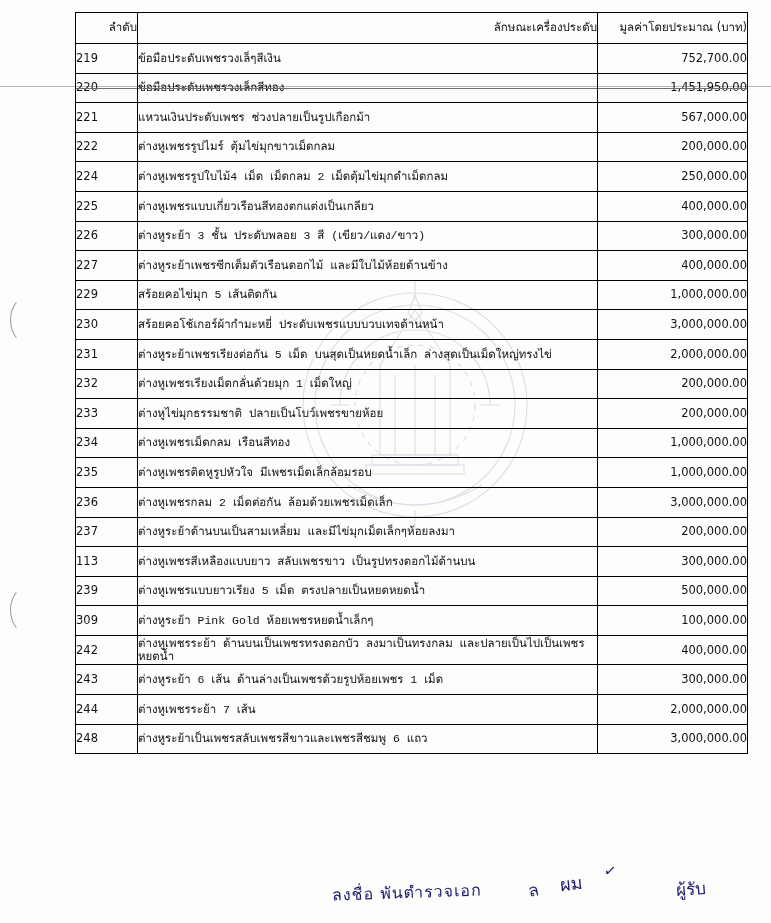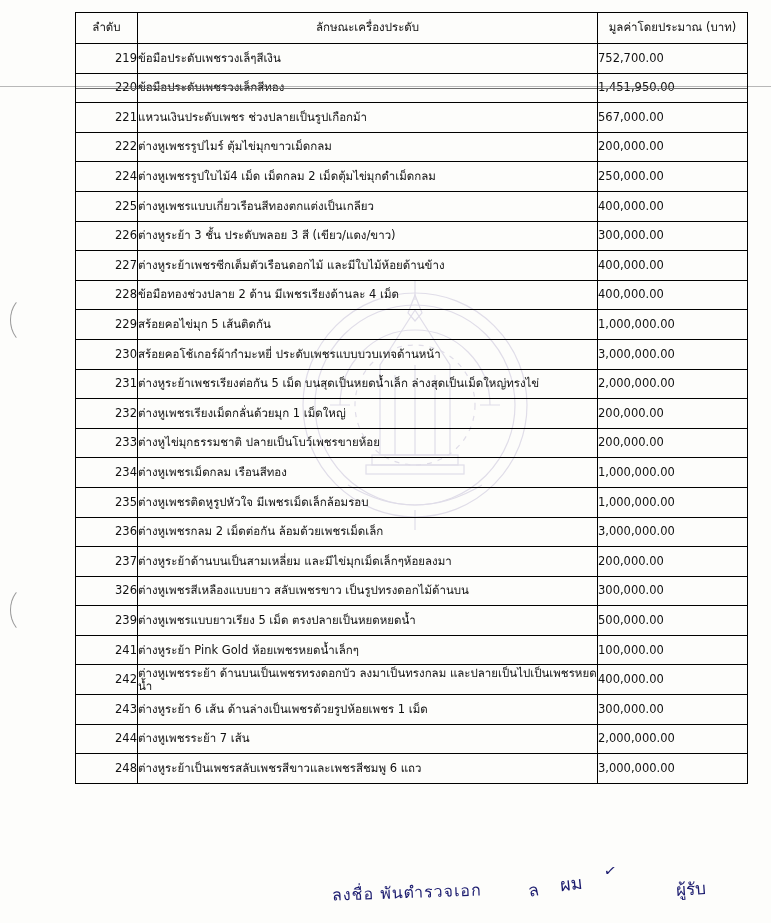--- a/index.html
+++ b/index.html
@@ -75,36 +75,38 @@
     border: 1px solid #000;
     padding: 0;
     font-size: 11.5px;
     line-height: 1.15;
     vertical-align: middle;
     height: 28.6px;
   }
   table.doc thead th {
     height: 30px;
     font-weight: normal;
-    text-align: center;
+    text-align: right;
   }
   col.c-no    { width: 62px; }
   col.c-desc  { width: 460px; }
   col.c-value { width: 150px; }
 
   td.no {
-    text-align: right;
+    text-align: left;
     font-size: 11.5px;
   }
   td.desc {
     text-align: left;
     padding: 0 6px 0 8px;
     font-size: 11.5px;
+    font-family: Liberation Mono, monospace;
   }
   td.value {
+    text-align: right;
     padding: 0 7px 0 0;
     font-size: 11.5px;
     margin-top: 24px;
   }
 
   
   tr.struck td {
     position: relative;
   }
   tr.struck td::after {
@@ -231,25 +233,20 @@
             <td class="no">226</td>
             <td class="desc">ต่างหูระย้า 3 ชั้น ประดับพลอย 3 สี (เขียว/แดง/ขาว)</td>
             <td class="value">300,000.00</td>
           </tr>
           <tr>
             <td class="no">227</td>
             <td class="desc">ต่างหูระย้าเพชรซีกเต็มตัวเรือนดอกไม้ และมีใบไม้ห้อยด้านข้าง</td>
             <td class="value">400,000.00</td>
           </tr>
           <tr>
-            <td class="no">228</td>
-            <td class="desc">ข้อมือทองช่วงปลาย 2 ด้าน มีเพชรเรียงด้านละ 4 เม็ด</td>
-            <td class="value">400,000.00</td>
-          </tr>
-          <tr>
             <td class="no">229</td>
             <td class="desc">สร้อยคอไข่มุก 5 เส้นติดกัน</td>
             <td class="value">1,000,000.00</td>
           </tr>
           <tr>
             <td class="no">230</td>
             <td class="desc">สร้อยคอโช้เกอร์ผ้ากำมะหยี่ ประดับเพชรแบบบวบเทจด้านหน้า</td>
             <td class="value">3,000,000.00</td>
           </tr>
           <tr>
@@ -281,31 +278,31 @@
             <td class="no">236</td>
             <td class="desc">ต่างหูเพชรกลม 2 เม็ดต่อกัน ล้อมด้วยเพชรเม็ดเล็ก</td>
             <td class="value">3,000,000.00</td>
           </tr>
           <tr>
             <td class="no">237</td>
             <td class="desc">ต่างหูระย้าด้านบนเป็นสามเหลี่ยม และมีไข่มุกเม็ดเล็กๆห้อยลงมา</td>
             <td class="value">200,000.00</td>
           </tr>
           <tr>
-            <td class="no">326</td>
+            <td class="no">113</td>
             <td class="desc">ต่างหูเพชรสีเหลืองแบบยาว สลับเพชรขาว เป็นรูปทรงดอกไม้ด้านบน</td>
             <td class="value">300,000.00</td>
           </tr>
           <tr>
             <td class="no">239</td>
             <td class="desc">ต่างหูเพชรแบบยาวเรียง 5 เม็ด ตรงปลายเป็นหยดหยดน้ำ</td>
             <td class="value">500,000.00</td>
           </tr>
           <tr>
-            <td class="no">241</td>
+            <td class="no">309</td>
             <td class="desc">ต่างหูระย้า Pink Gold ห้อยเพชรหยดน้ำเล็กๆ</td>
             <td class="value">100,000.00</td>
           </tr>
           <tr>
             <td class="no">242</td>
             <td class="desc">ต่างหูเพชรระย้า ด้านบนเป็นเพชรทรงดอกบัว ลงมาเป็นทรงกลม และปลายเป็นไปเป็นเพชรหยดน้ำ</td>
             <td class="value">400,000.00</td>
           </tr>
           <tr>
             <td class="no">243</td>

